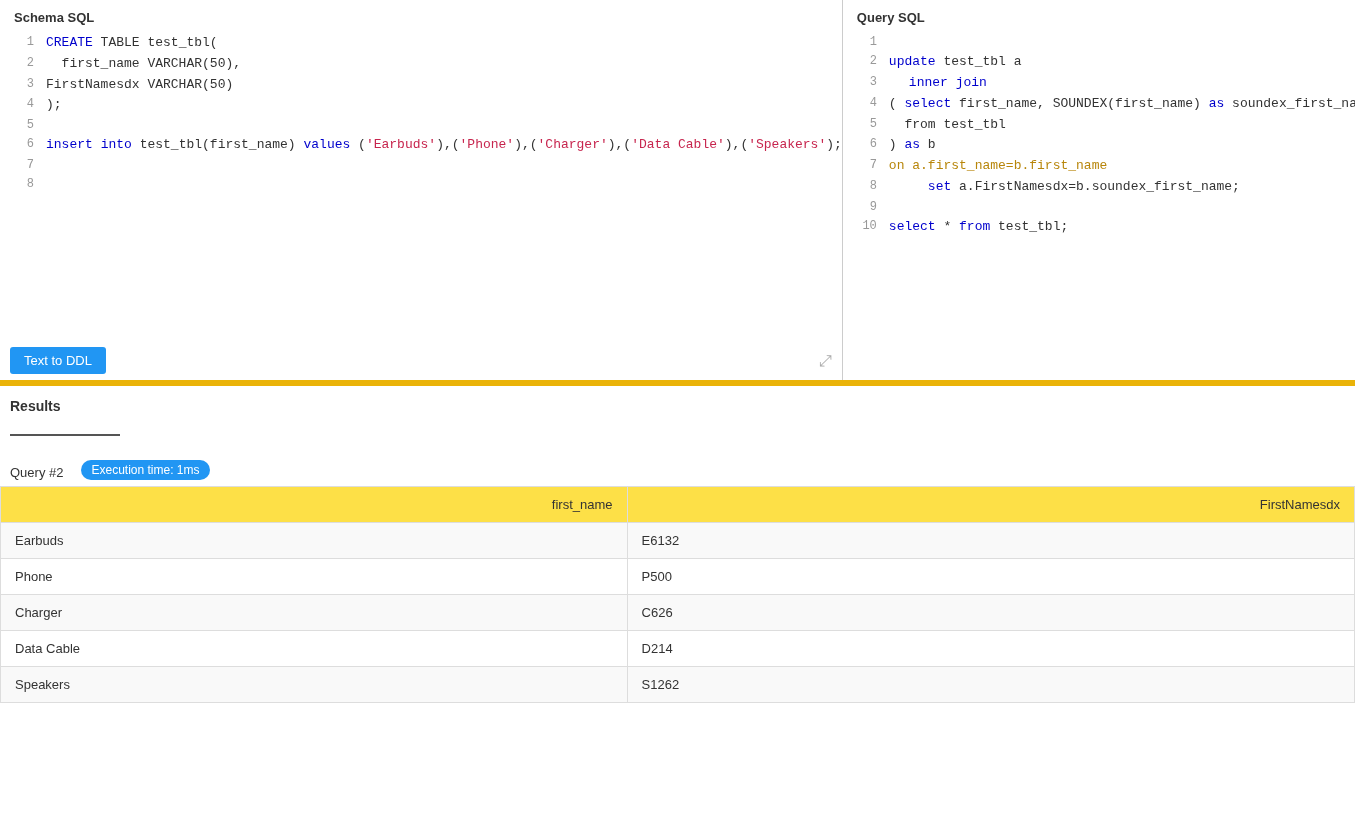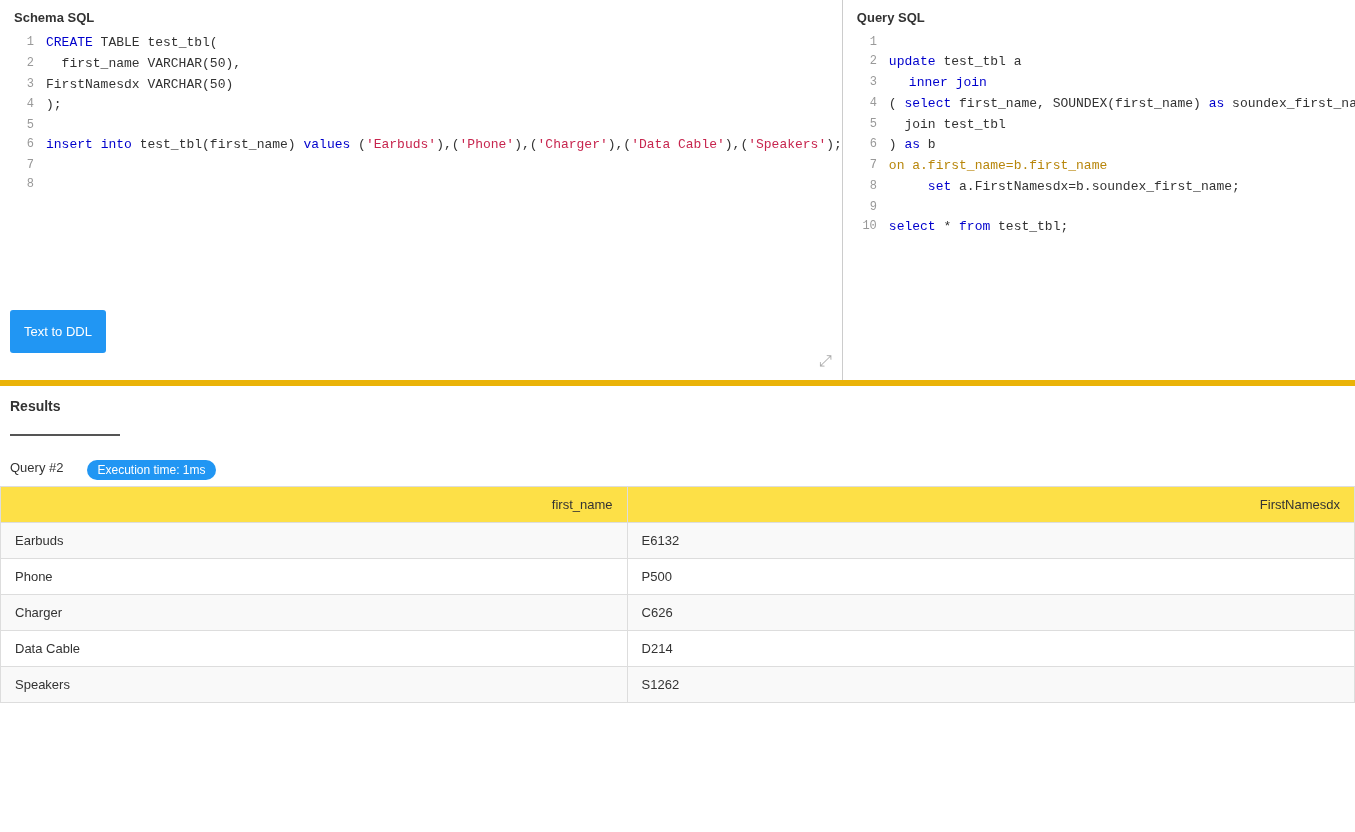--- a/index.html
+++ b/index.html
@@ -56,26 +56,26 @@
       position: absolute;
       bottom: 10px;
       right: 10px;
       color: #aaa;
       font-size: 16px;
       cursor: pointer;
     }
 
     .text-to-ddl-btn {
       position: absolute;
-      bottom: 27px;
+      bottom: 6px;
       left: 10px;
       background: #2196f3;
       color: #fff;
       border: none;
-      padding: 14px 14px;
+      padding: 6px 14px;
       border-radius: 3px;
       cursor: pointer;
       font-size: 13px;
     }
 
     .results-section {
       padding: 12px 10px 8px 10px;
     }
 
     .results-title {
@@ -93,22 +93,22 @@
     }
 
     .no-results {
       font-size: 13px;
       color: #555;
     }
 
     .query-info {
       padding: 8px 10px 6px 10px;
       display: flex;
-      align-items: flex-start;
-      gap: 24px;
+      align-items: flex-end;
+      gap: 18px;
     }
 
     .query-label {
       font-size: 13px;
       color: #333;
     }
 
     .exec-badge {
       background: #2196f3;
       color: #fff;
@@ -220,21 +220,21 @@
         <div class="code-line">
           <span class="line-num">4</span>
           <span class="code-text" style="color: rgb(51, 51, 51);">( </span>
           <span class="code-text" style="color: rgb(0, 0, 204);">select</span>
           <span class="code-text" style="color: rgb(51, 51, 51);"> first_name, SOUNDEX(first_name) </span>
           <span class="code-text" style="color: rgb(0, 0, 204);">as</span>
           <span class="code-text" style="color: rgb(51, 51, 51);"> soundex_first_name</span>
         </div>
         <div class="code-line">
           <span class="line-num">5</span>
-          <span class="code-text" style="color: rgb(51, 51, 51);">  join test_tbl</span>
+          <span class="code-text" style="color: rgb(51, 51, 51);">  from test_tbl</span>
         </div>
         <div class="code-line">
           <span class="line-num">6</span>
           <span class="code-text" style="color: rgb(51, 51, 51);">) </span>
           <span class="code-text" style="color: rgb(0, 0, 204);">as</span>
           <span class="code-text" style="color: rgb(51, 51, 51);"> b</span>
         </div>
         <div class="code-line">
           <span class="line-num">7</span>
           <span class="code-text" style="color: rgb(184, 134, 11);">on a.first_name=b.first_name</span>

